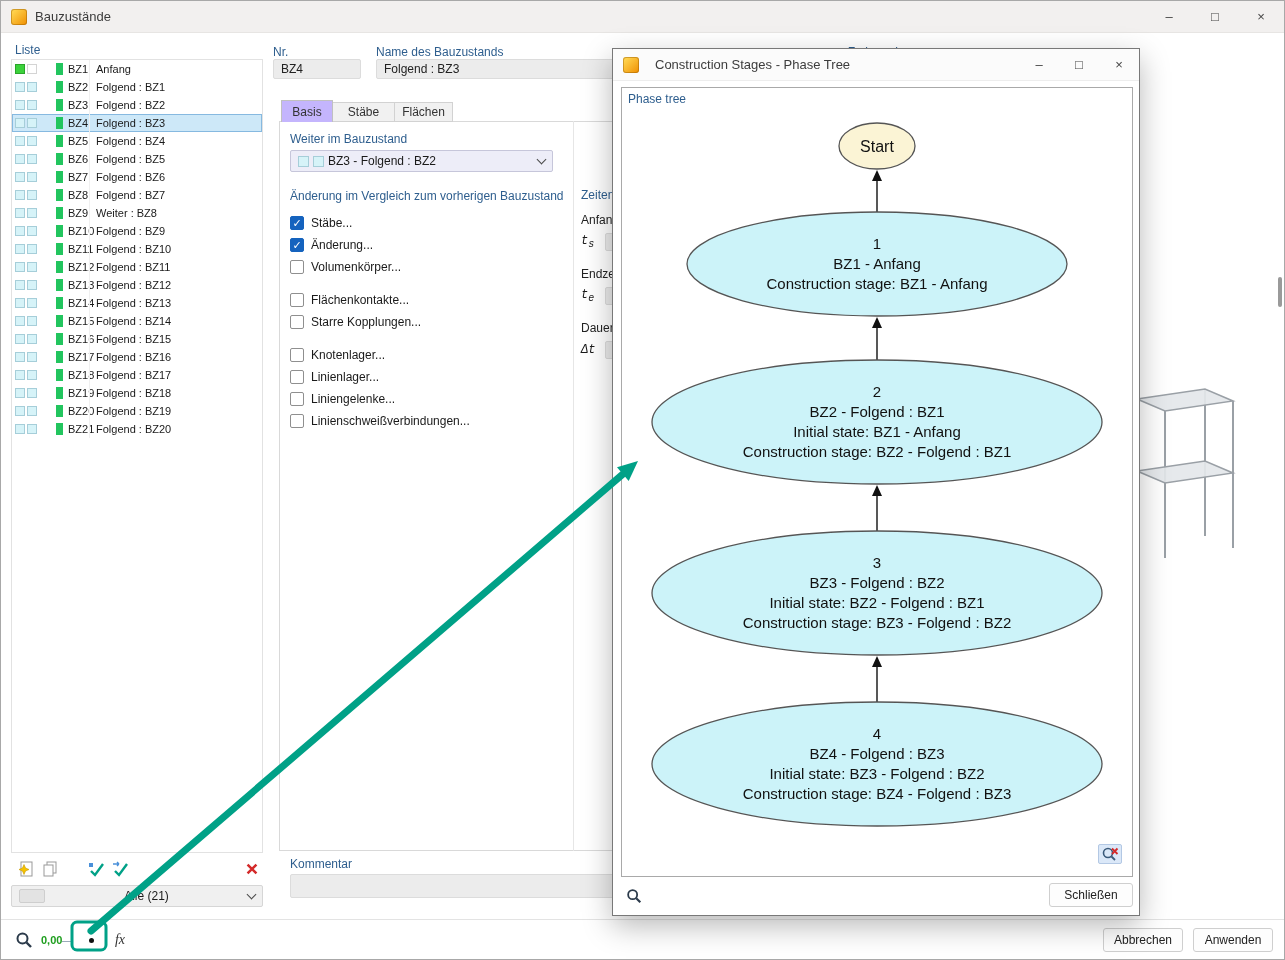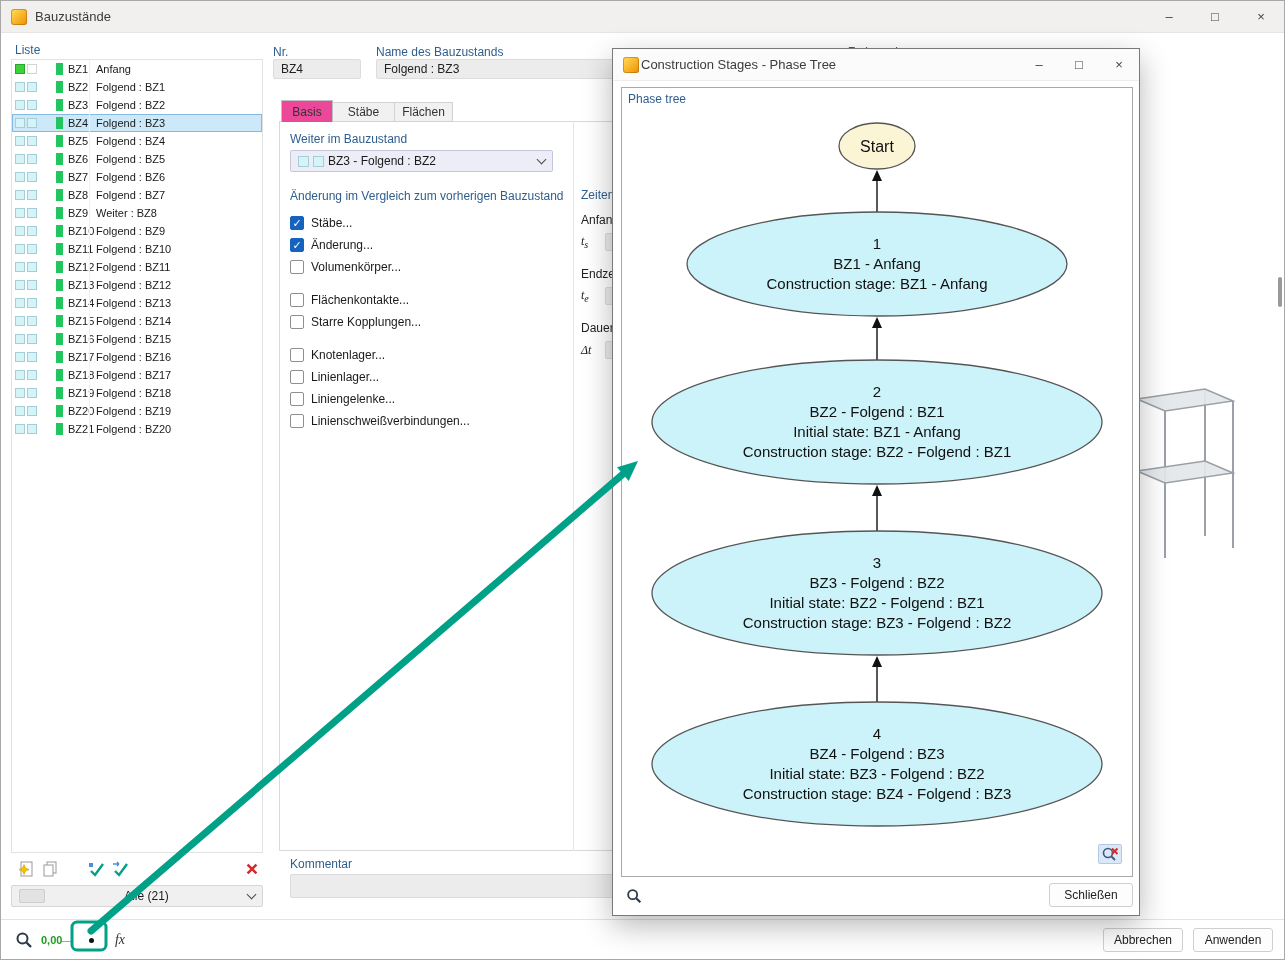--- a/index.html
+++ b/index.html
@@ -27,42 +27,42 @@
 .dropdown.gray{background:#f0f0f0;border-color:#d6d6d6}
 .ddsw{width:11px;height:11px;background:var(--swatch-cyan,#D6F3F8);border:1px solid #a6ced9;flex:none}
 .ddtext{white-space:nowrap}
 .ddtext.center{flex:1;text-align:center}
 .chev{width:7px;height:7px;border-right:1.6px solid #4a4a4a;border-bottom:1.6px solid #4a4a4a;transform:rotate(45deg);margin-left:auto;margin-top:-3px;flex:none}
 .filtersw{width:26px;height:14px;background:#e3e3e3;border:1px solid #cecece;border-radius:2px;flex:none}
 .field{position:absolute;background:#ececec;border:1px solid #dcdcdc;display:flex;align-items:center;padding:0 7px;font-size:12px;color:#222;border-radius:2px}
 .tabs{position:absolute;display:flex;align-items:flex-end;height:22px;z-index:1}
 .tab{height:20px;background:#f1f1f1;border:1px solid #d2d2d2;border-left:none;display:flex;align-items:center;justify-content:center;font-size:12px;color:#333}
 .tab:first-child{border-left:1px solid #d2d2d2}
-.tab.active{height:22px;background:#ec4899;border:1px solid #c0c0c0;border-bottom:none}
+.tab.active{height:22px;background:#c4b5fd;border:1px solid #c0c0c0;border-bottom:none}
 .tabpage{position:absolute;left:278px;top:120px;width:554px;height:730px;border:1px solid #d9d9d9;background:#fff}
 .cbwrap{position:absolute;left:289px;top:211px}
 .cbgroup{margin-bottom:11px}
 .cbrow{display:flex;align-items:center;gap:7px;height:22px;font-size:12px;white-space:nowrap}
 .cb{width:14px;height:14px;border:1px solid #8f8f8f;border-radius:2px;background:#fff;color:#fff;font-size:11px;display:flex;align-items:center;justify-content:center;flex:none}
 .cb.on{background:var(--check-blue,#1563BE);border-color:var(--check-blue,#1563BE)}
 .zpanel{position:absolute;left:572px;top:120px;width:260px;height:730px;border-left:1px solid #e6e6e6}
 .zrows{position:absolute;left:580px;top:212px}
 .zrow{height:54px}
 .zlabel{font-size:12px;color:#222;height:20px}
 .zline{display:flex;align-items:center;gap:8px}
-.zsym{font-size:12px;font-style:italic;width:16px;font-family:Liberation Serif, serif}
+.zsym{font-size:12px;font-style:italic;width:16px;font-family:Liberation Mono, monospace}
 .zfield{width:56px;height:18px;background:#ececec;border:1px solid #dcdcdc;border-radius:2px;display:inline-block}
 .btn{position:absolute;height:24px;background:#fdfdfd;border:1px solid #cfcfcf;border-radius:3px;font-size:12px;color:#222;font-family:inherit;display:flex;align-items:center;justify-content:center}
 .sep{position:absolute;left:0;right:0;top:918px;height:1px;background:#e3e3e3}
 .dec{color:var(--decimal-green,#1E9E1E);font-size:11px;font-weight:bold;line-height:11px}
 .decgrid{width:20px;height:1px;background:#9aaabb;margin-top:2px}
 .dot{width:5px;height:5px;background:#111;border-radius:50%}
 .fx{font-family:"Liberation Serif",serif;font-style:italic;font-size:14px;color:#333}
 .pdialog{position:absolute;left:612px;top:48px;width:528px;height:868px;background:#fff;border:1px solid #787878;box-shadow:0 10px 28px rgba(0,0,0,.28);z-index:20}
-.ptitlebar{position:absolute;left:0;top:0;right:0;height:32px;background:#fbfbfb;border-bottom:1px solid #ededed;display:flex;align-items:center;padding-left:10px;gap:2px}
+.ptitlebar{position:absolute;left:0;top:0;right:0;height:32px;background:#fbfbfb;border-bottom:1px solid #ededed;display:flex;align-items:center;padding-left:10px;gap:16px}
 .pcanvas{position:absolute;left:8px;top:38px;width:512px;height:790px;border:1px solid #a9a9a9;background:#fff}
 .pcanvas > svg{position:absolute;left:0;top:0;width:100%;height:100%}
 svg text{font-family:"Liberation Sans",sans-serif}
 .zoomoff{position:absolute;right:10px;bottom:12px;width:24px;height:20px;background:#dbe8f8;border:1px solid #b3c8e4;border-radius:2px;display:flex;align-items:center;justify-content:center;padding:0}
 .annotation{position:absolute;left:0;top:0;z-index:50;pointer-events:none}
 .grip{position:absolute;left:1277px;top:276px;width:4px;height:30px;background:#9a9a9a;border-radius:2px;z-index:1}
 </style>
 </head>
 <body>
 

